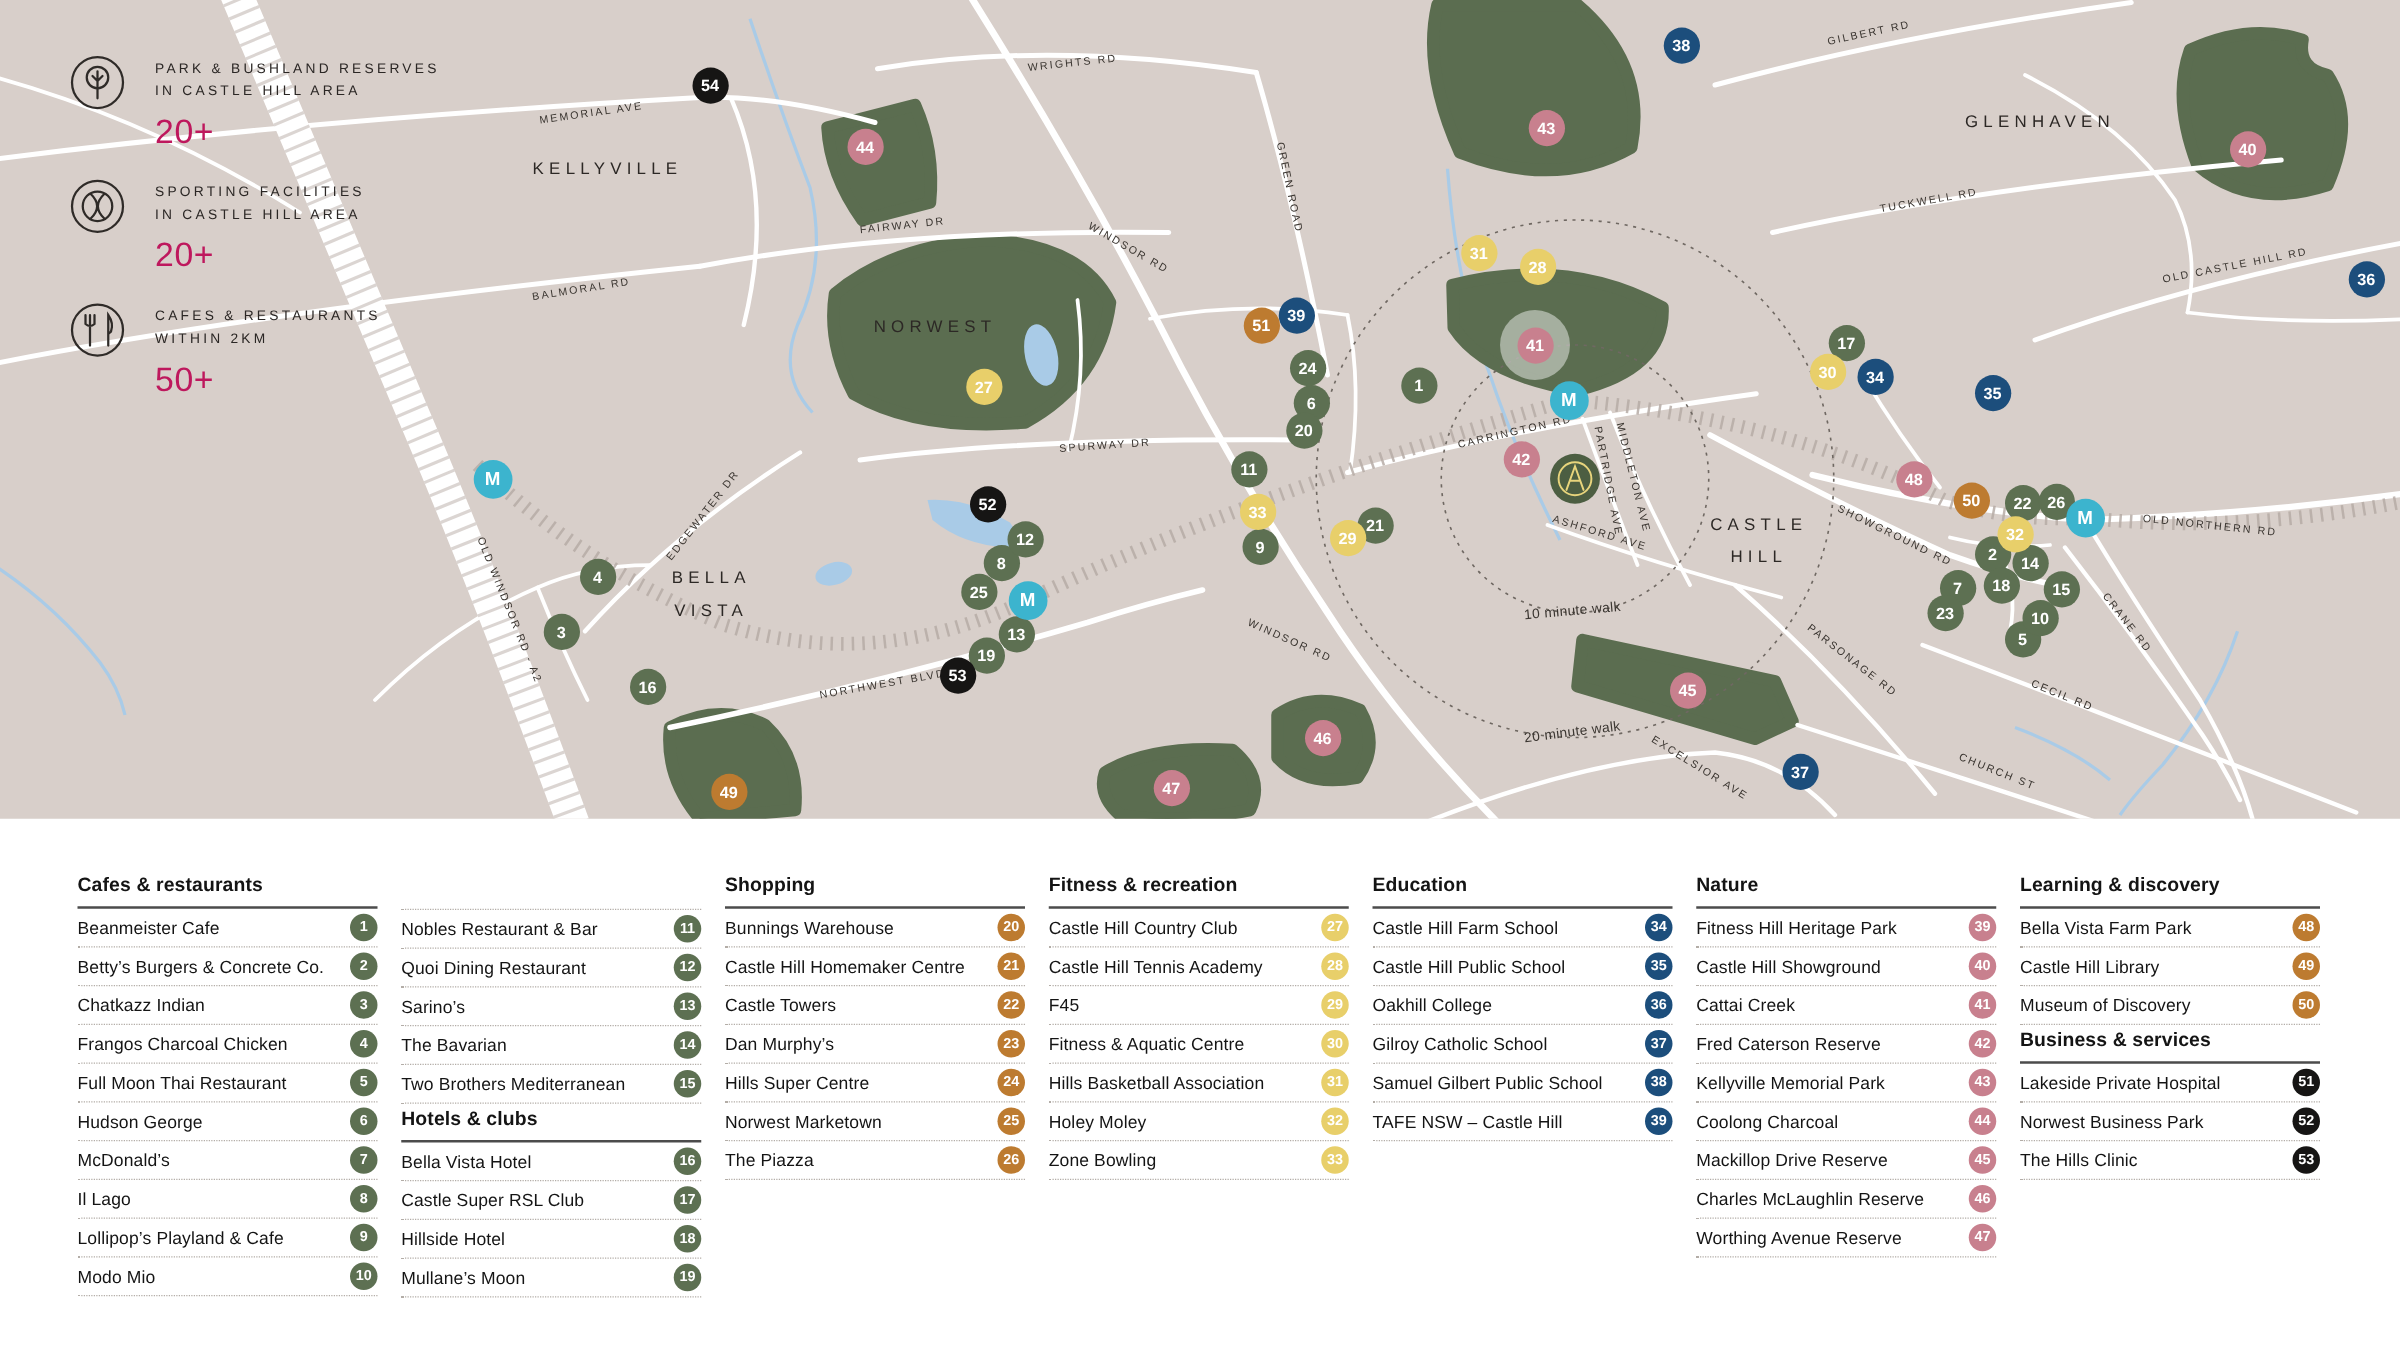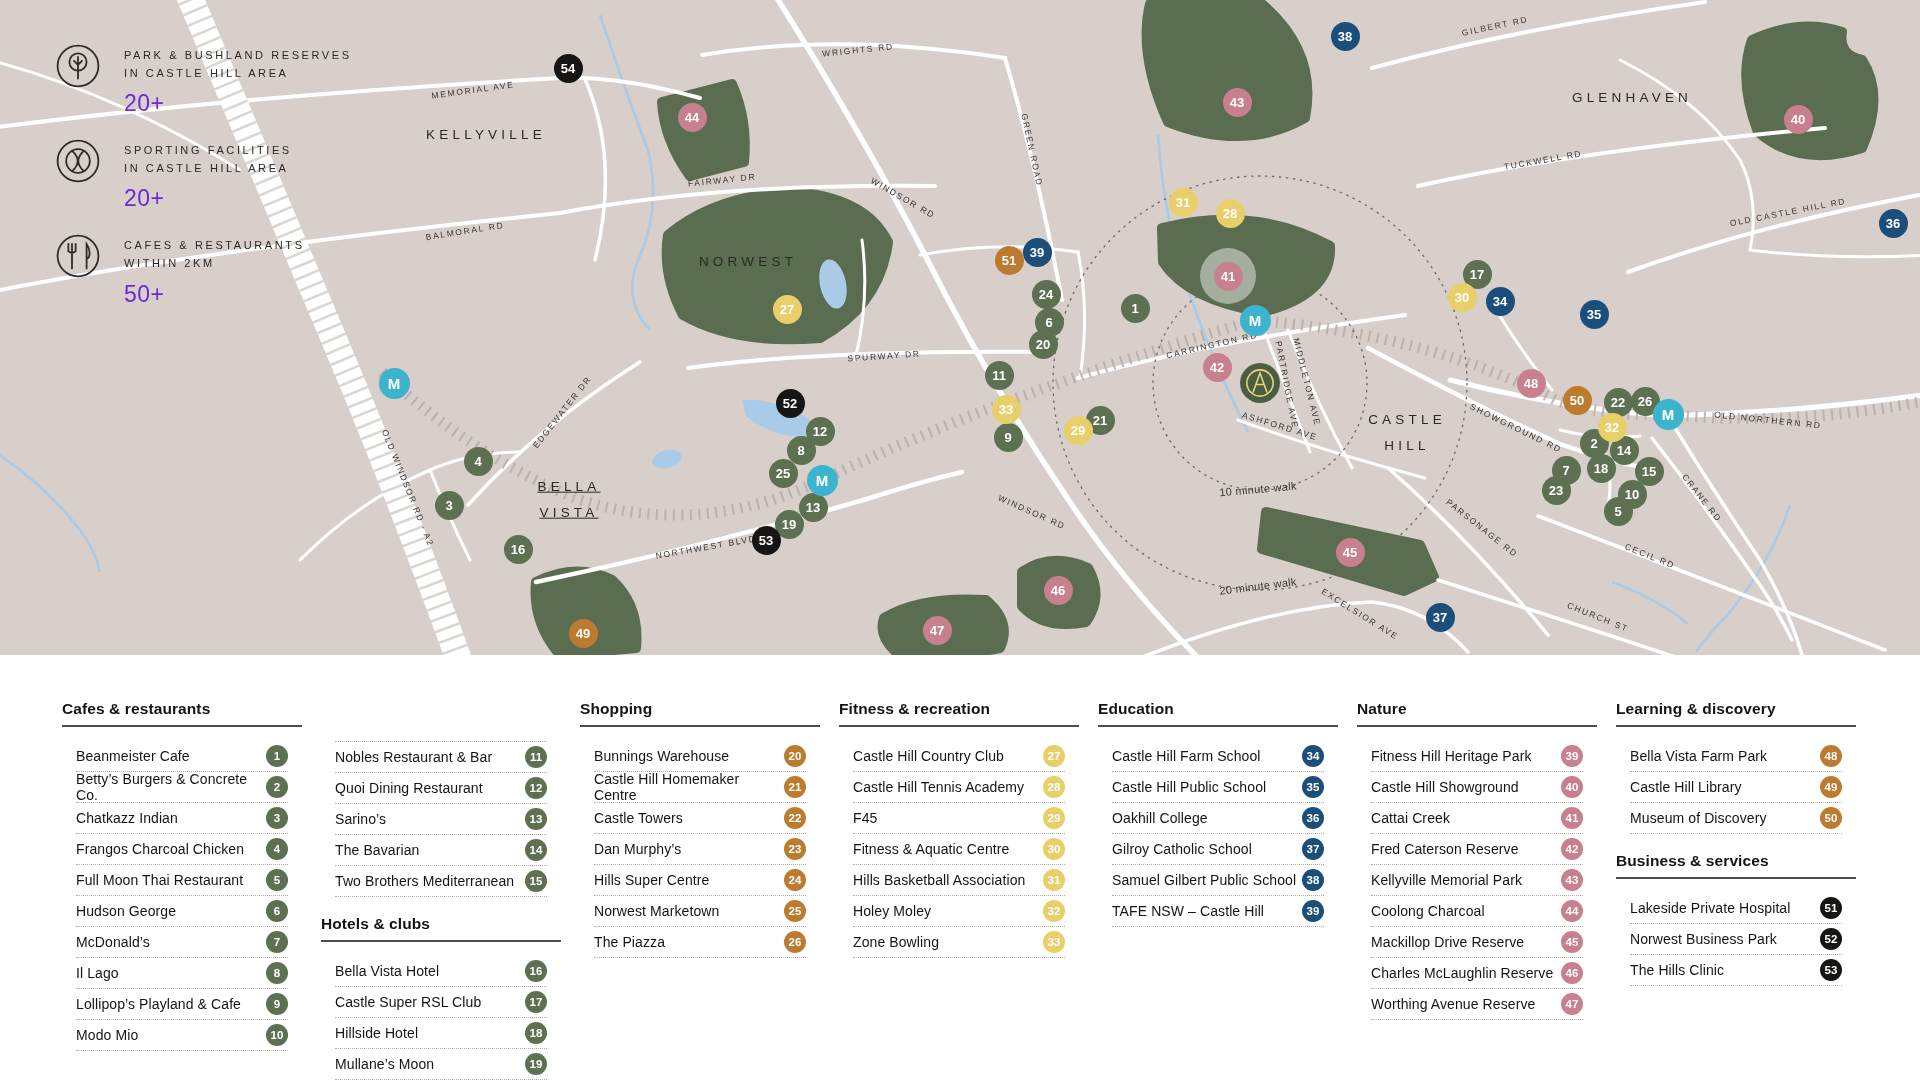--- a/index.html
+++ b/index.html
@@ -26,29 +26,29 @@
   .halo{position:absolute;width:56px;height:56px;margin:-28px 0 0 -28px;border-radius:50%;background:rgba(255,255,255,.45);}
 
   .logo{position:absolute;width:42px;height:42px;margin:-21px 0 0 -21px;cursor:pointer;}
 
   
   .stats{position:absolute;left:56px;top:44px;}
   .stat{display:flex;margin-bottom:22px;}
   .stat-icon{width:44px;height:44px;flex:0 0 44px;}
   .stat-text{margin-left:24px;padding-top:3px;}
   .stat-label{font-size:11px;letter-spacing:2.6px;color:#2b2725;line-height:1.6;}
-  .stat-value{font-size:23px;color:#6d28d9;margin-top:8px;letter-spacing:.5px;}
+  .stat-value{font-size:27px;color:#be185d;margin-top:8px;letter-spacing:.5px;}
 
   
   .legend{display:flex;padding:41px 0 0 62px;background:#fff;}
   .legend-column{width:240px;margin-right:19px;flex:0 0 240px;}
   .legend h3{margin:0;height:31px;box-sizing:border-box;display:flex;align-items:flex-end;
     padding-bottom:7px;border-bottom:2.5px solid #4c4c4c;font-size:15.5px;color:#141414;font-weight:bold;letter-spacing:.1px;}
   .legend .spacer{height:31px;}
-  .legend ul{list-style:none;margin:14px;padding:0;}
+  .legend ul{list-style:none;margin:0;padding:0;}
   .legend ul.no-title{border-top:1px dotted #b3ada7;text-align:right;}
   .legend li{height:31px;box-sizing:border-box;display:flex;align-items:center;justify-content:space-between;
     border-bottom:1px dotted #b3ada7;cursor:pointer;}
   .legend .lbl{font-size:14px;color:#141414;letter-spacing:.1px;}
   .badge{width:22px;height:22px;border-radius:50%;display:flex;align-items:center;justify-content:center;
     color:#fff;font-size:11.5px;font-weight:bold;flex:0 0 22px;}
 </style>
 </head>
 <body>
 
@@ -127,21 +127,21 @@
       </g>
       <g fill="none" stroke="#6f6862" stroke-width="1.3" stroke-dasharray="2.5,4.5">
         <circle cx="1260" cy="383" r="107"></circle>
         <circle cx="1260" cy="383" r="207"></circle>
       </g>
     </svg>
 
     <div class="layer" id="label-layer">
         <div class="area-label" style="left: 486px; top: 135px;"><span>KELLYVILLE</span></div>
         <div class="area-label" style="left: 748px; top: 262px;"><span>NORWEST</span></div>
-        <div class="area-label" style="left: 569px; top: 500px; text-decoration: underline;"><span>BELLA</span><br><span>VISTA</span></div>
+        <div class="area-label" style="left: 569px; top: 476px;"><span>BELLA</span><br><span>VISTA</span></div>
         <div class="area-label" style="left: 1407px; top: 433px;"><span>CASTLE</span><br><span>HILL</span></div>
         <div class="area-label" style="left: 1632px; top: 98px;"><span>GLENHAVEN</span></div>
         <div class="road-label" style="left: 473px; top: 90px; transform: translate(-50%, -50%) rotate(-8deg);">MEMORIAL AVE</div>
         <div class="road-label" style="left: 465px; top: 231px; transform: translate(-50%, -50%) rotate(-9deg);">BALMORAL RD</div>
         <div class="road-label" style="left: 722px; top: 180px; transform: translate(-50%, -50%) rotate(-6deg);">FAIRWAY DR</div>
         <div class="road-label" style="left: 858px; top: 50px; transform: translate(-50%, -50%) rotate(-6deg);">WRIGHTS RD</div>
         <div class="road-label" style="left: 1032px; top: 150px; transform: translate(-50%, -50%) rotate(78deg);">GREEN ROAD</div>
         <div class="road-label" style="left: 903px; top: 198px; transform: translate(-50%, -50%) rotate(30deg);">WINDSOR RD</div>
         <div class="road-label" style="left: 1032px; top: 512px; transform: translate(-50%, -50%) rotate(24deg);">WINDSOR RD</div>
         <div class="road-label" style="left: 1495px; top: 26px; transform: translate(-50%, -50%) rotate(-12deg);">GILBERT RD</div>

